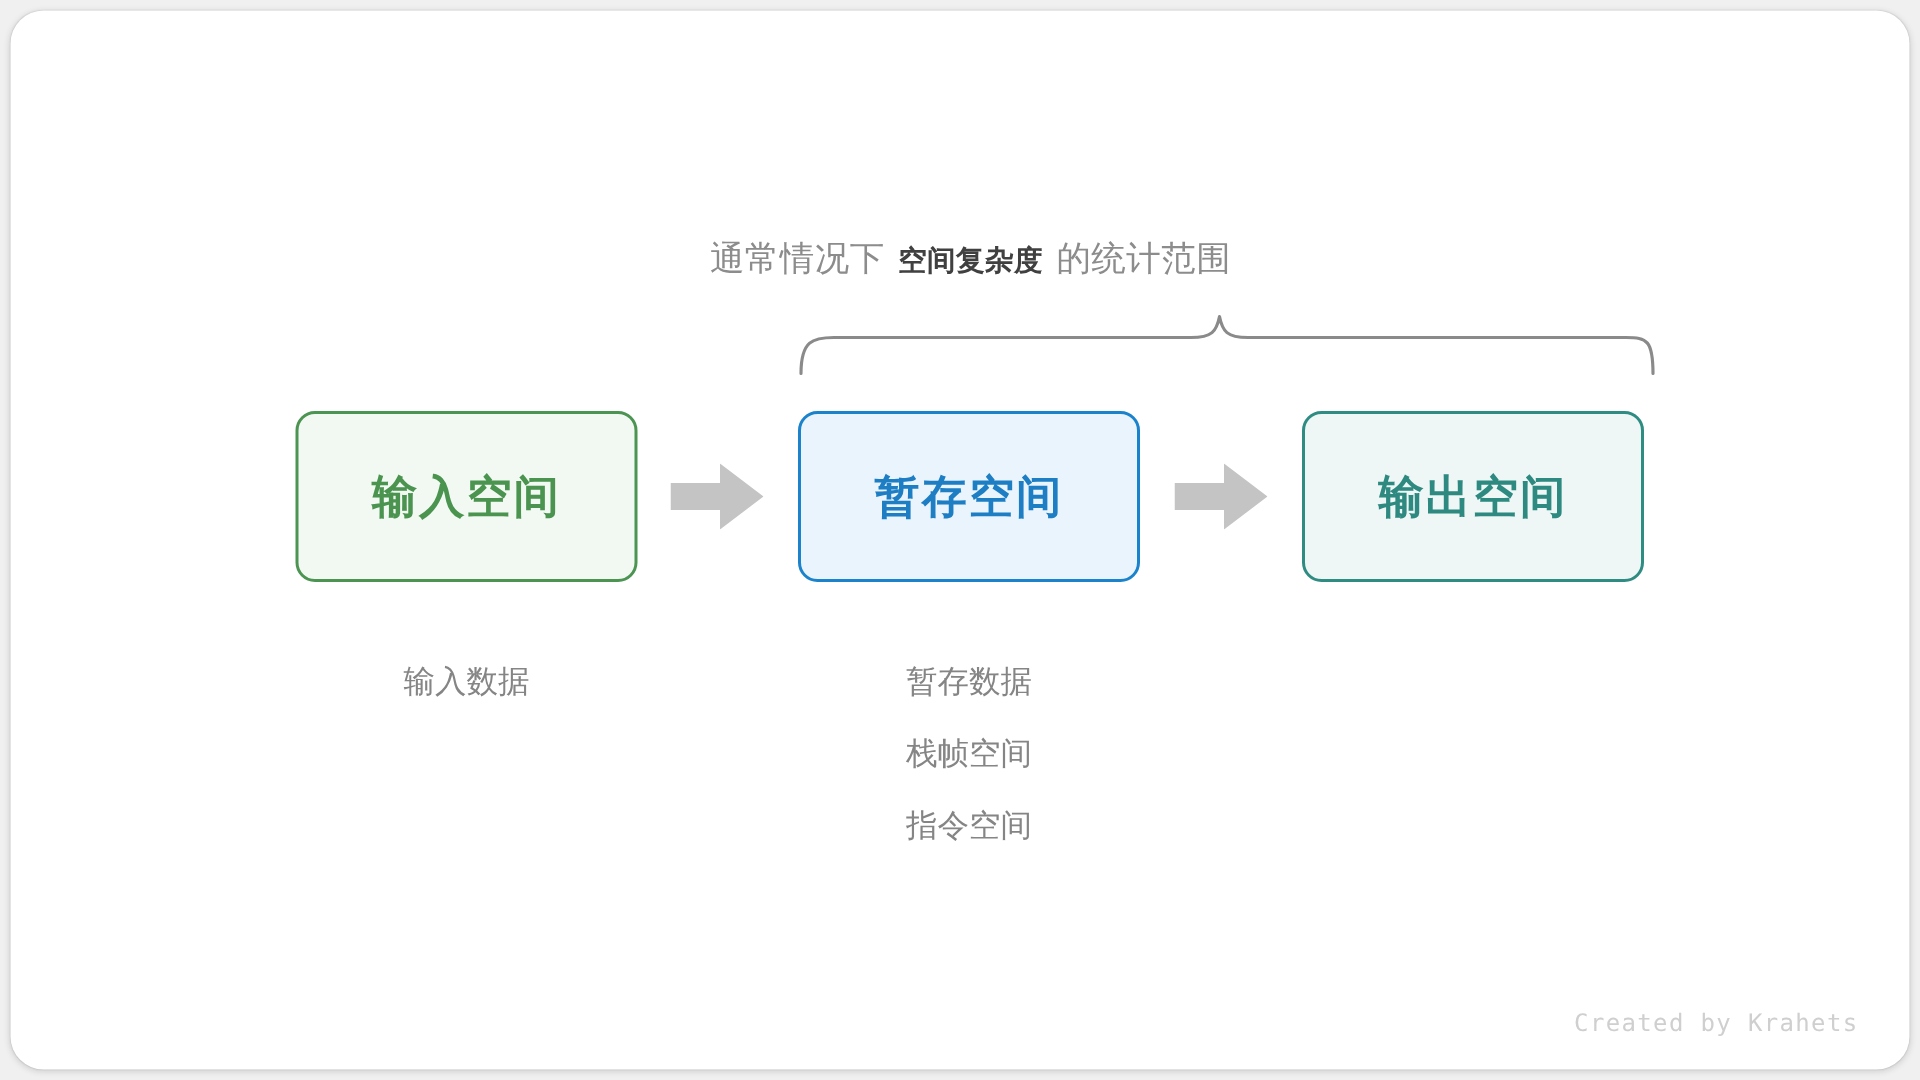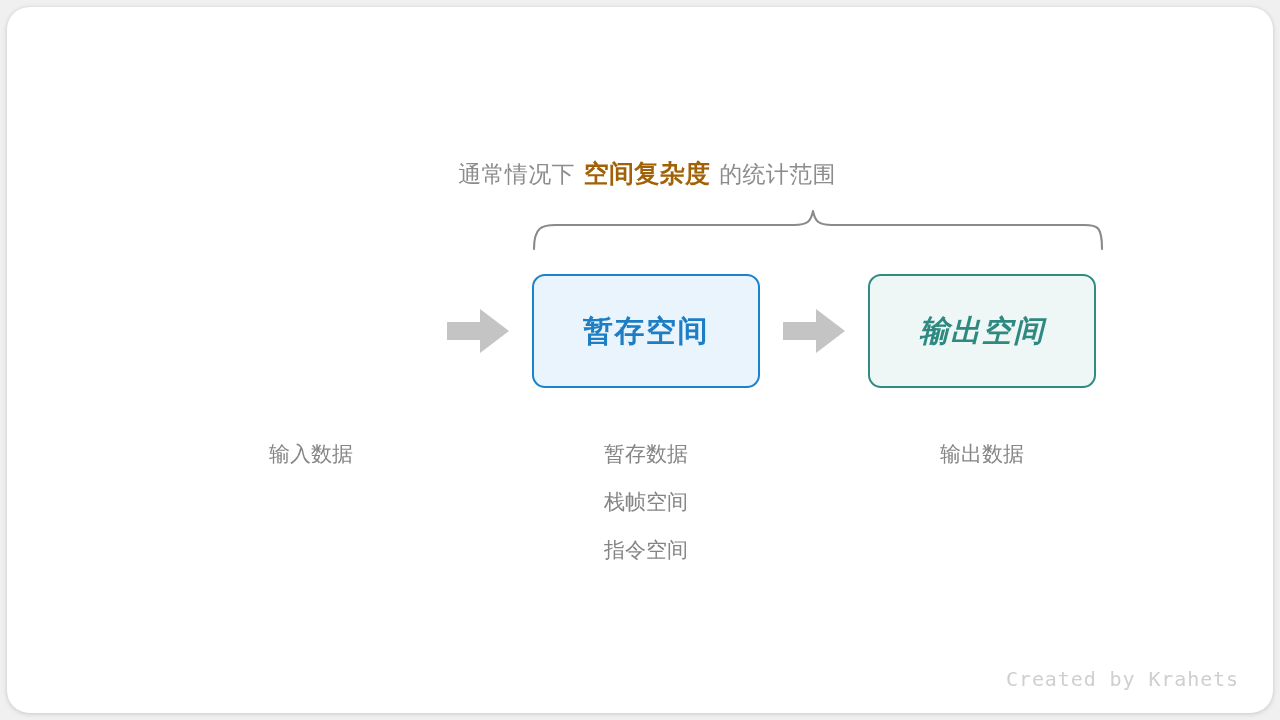--- a/index.html
+++ b/index.html
@@ -40,22 +40,22 @@
     width: 1280px;
     text-align: center;
     white-space: nowrap;
     font-size: 23px;
     color: #8c8c8c;
     letter-spacing: 0.3px;
   }
   .caption .plain { font-weight: 400; }
   .caption .strong {
     font-weight: 700;
-    color: #a16207;
-    font-size: 25px;
+    color: #404040;
+    font-size: 19px;
     padding: 0 9px;
   }
 
   
   .brace {
     position: absolute;
     left: 515px;
     top: 196px;
     width: 585px;
     height: 56px;
@@ -81,21 +81,21 @@
     letter-spacing: 1.5px;
   }
 
   #box-input  { left: 190px;  background: #f2f8f2; border-color: #4c9452; }
   #box-input .box-label { color: #4a9450; }
 
   #box-temp   { left: 525px;  background: #e9f4fd; border-color: #1b82cc; }
   #box-temp .box-label { color: #1d7ec4; }
 
   #box-output { left: 861px;  background: #eef7f6; border-color: #2f8c83; }
-  #box-output .box-label { color: #2e8a81; font-style: italic; }
+  #box-output .box-label { color: #2e8a81; }
 
   
   .arrow {
     position: absolute;
     top: 302px;
     width: 62px;
     height: 44px;
   }
   #arrow-1 { left: 440px; }
   #arrow-2 { left: 776px; }
@@ -117,40 +117,43 @@
   #sub-input  { left: 190px; }
   #sub-temp   { left: 525px; text-align: center; }
   #sub-output { left: 861px; }
 
   
   .watermark {
     position: absolute;
     right: 34px;
     bottom: 22px;
     font-family: "DejaVu Sans Mono", "Liberation Mono", monospace;
-    font-size: 20px;
+    font-size: 16px;
     color: #cfcfcf;
     letter-spacing: 0.9px;
     white-space: nowrap;
   }
 </style>
 </head>
 <body>
 
 <div id="canvas">
   <div class="card">
 
     <div class="caption">
       <span class="plain">通常情况下</span><span class="strong">空间复杂度</span><span class="plain">的统计范围</span>
     </div>
 
     <svg class="brace" viewBox="0 0 585 56" xmlns="http://www.w3.org/2000/svg">
       <path d="M 12,46 C 12,24 20,22 34,22 L 272,22 C 286,22 289,18 291,8 C 293,18 296,22 310,22 L 562,22 C 576,22 580,24 580,46" fill="none" stroke="#8a8a8a" stroke-width="2.1" stroke-linecap="round" stroke-linejoin="round"></path>
     </svg>
 
+    <div class="box" id="box-input">
+      <span class="box-label">输入空间</span>
+    </div>
 
     <div class="box" id="box-temp">
       <span class="box-label">暂存空间</span>
     </div>
 
     <div class="box" id="box-output">
       <span class="box-label">输出空间</span>
     </div>
 
     <svg class="arrow" id="arrow-1" viewBox="0 0 62 44" xmlns="http://www.w3.org/2000/svg">
@@ -164,20 +167,17 @@
     <div class="sublabels" id="sub-input">
       <div class="sub">输入数据</div>
     </div>
 
     <div class="sublabels" id="sub-temp">
       <div class="sub">暂存数据</div>
       <div class="sub">栈帧空间</div>
       <div class="sub">指令空间</div>
     </div>
 
-    <div class="sublabels" id="sub-output">
-      <div class="sub">输出数据</div>
-    </div>
 
     <div class="watermark">Created by Krahets</div>
 
   </div>
 </div>
 
 </body></html>

